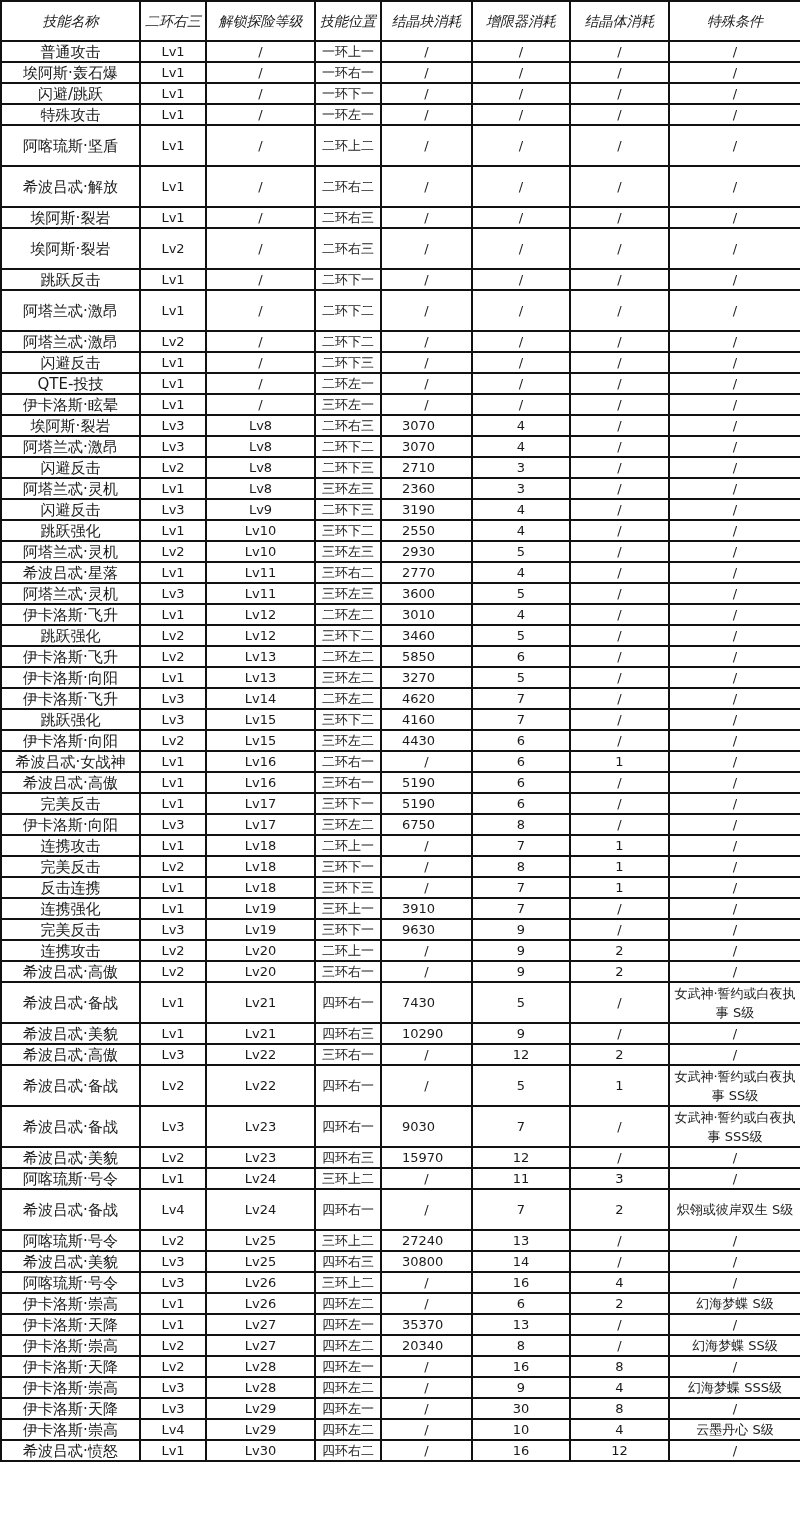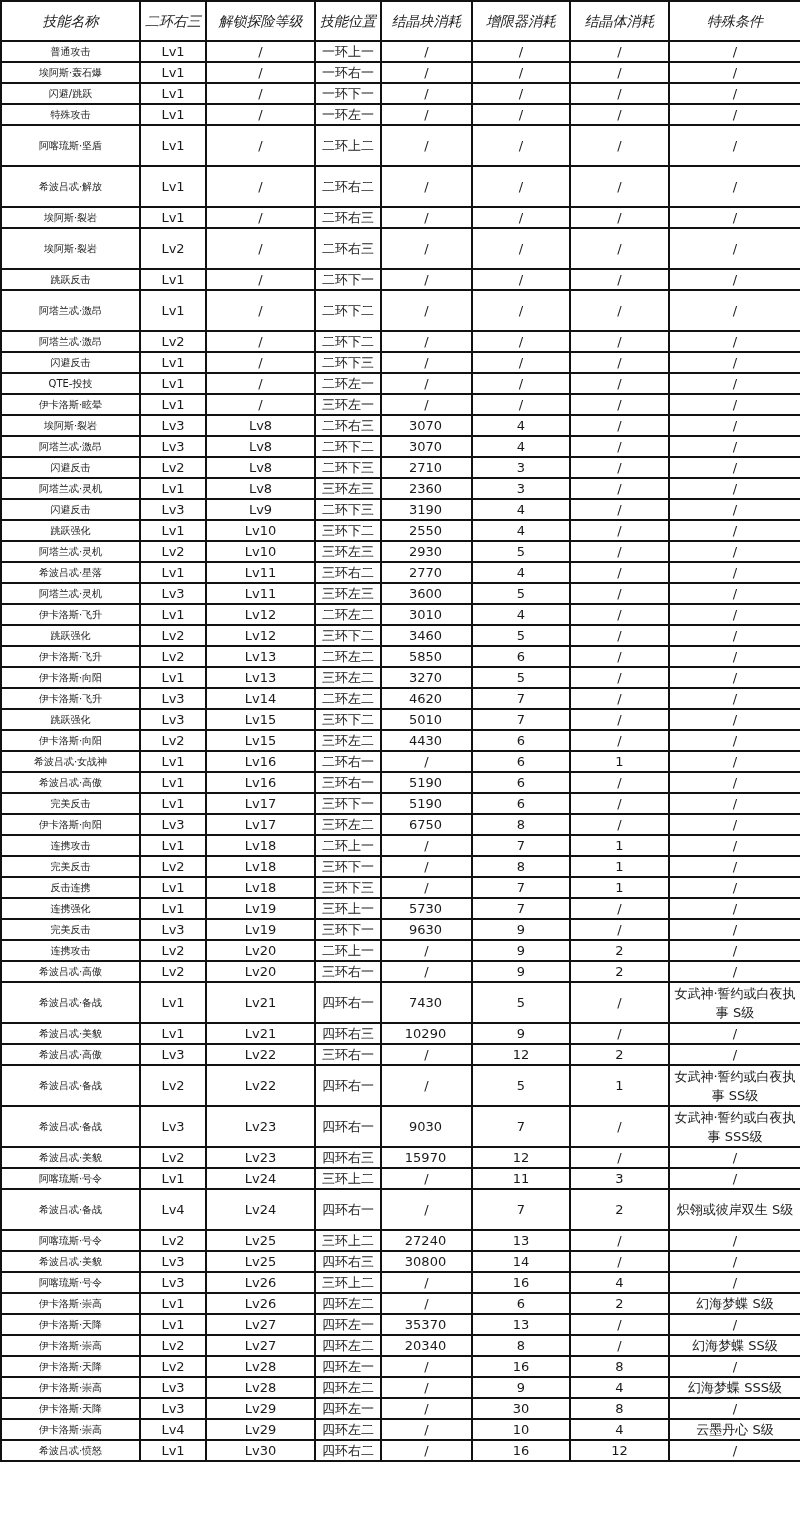--- a/index.html
+++ b/index.html
@@ -13,23 +13,23 @@
     line-height: 16px;
     padding: 0 2px;
     white-space: nowrap;
     overflow: hidden;
     font-weight: normal;
   }
   table.skills th { height: 38px; font-size: 14px; font-style: italic; }
   table.skills td { height: 18px; }
   table.skills tr.tall td { height: 39px; }
   table.skills td.cond { white-space: normal; line-height: 19px; font-size: 13px; padding: 0 4px; }
-  table.skills td.name { font-size: 10px; border-radius: 8px; }
+  table.skills td.name { font-size: 15px; border-radius: 8px; }
   table.skills td.num { font-family: "DejaVu Sans", sans-serif; }
-  table.skills td.cost-left { text-align: center; padding-left: 0; margin-left: 16px; }
+  table.skills td.cost-left { text-align: left; padding-left: 20px; margin-left: 16px; }
 </style>
 </head>
 <body>
 
 <table class="skills">
   <colgroup>
     <col style="width:139px">
     <col style="width:66px">
     <col style="width:109px">
     <col style="width:66px">
@@ -329,21 +329,21 @@
         <td class="num cost-left">4620</td>
         <td class="num">7</td>
         <td class="num">/</td>
         <td class="cond">/</td>
       </tr>
       <tr>
         <td class="name">跳跃强化</td>
         <td>Lv3</td>
         <td>Lv15</td>
         <td>三环下二</td>
-        <td class="num cost-left">5010</td>
+        <td class="num cost-left">4160</td>
         <td class="num">7</td>
         <td class="num">/</td>
         <td class="cond">/</td>
       </tr>
       <tr>
         <td class="name">伊卡洛斯·向阳</td>
         <td>Lv2</td>
         <td>Lv15</td>
         <td>三环左二</td>
         <td class="num cost-left">4430</td>
@@ -419,21 +419,21 @@
         <td class="num">/</td>
         <td class="num">7</td>
         <td class="num">1</td>
         <td class="cond">/</td>
       </tr>
       <tr>
         <td class="name">连携强化</td>
         <td>Lv1</td>
         <td>Lv19</td>
         <td>三环上一</td>
-        <td class="num cost-left">5730</td>
+        <td class="num cost-left">3910</td>
         <td class="num">7</td>
         <td class="num">/</td>
         <td class="cond">/</td>
       </tr>
       <tr>
         <td class="name">完美反击</td>
         <td>Lv3</td>
         <td>Lv19</td>
         <td>三环下一</td>
         <td class="num cost-left">9630</td>

